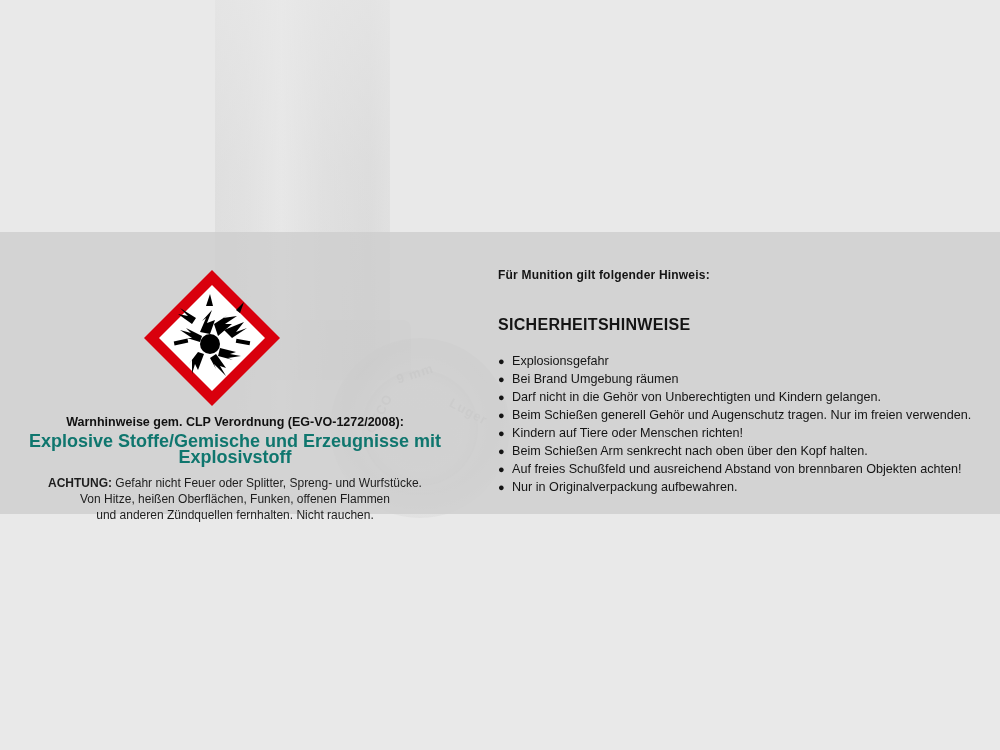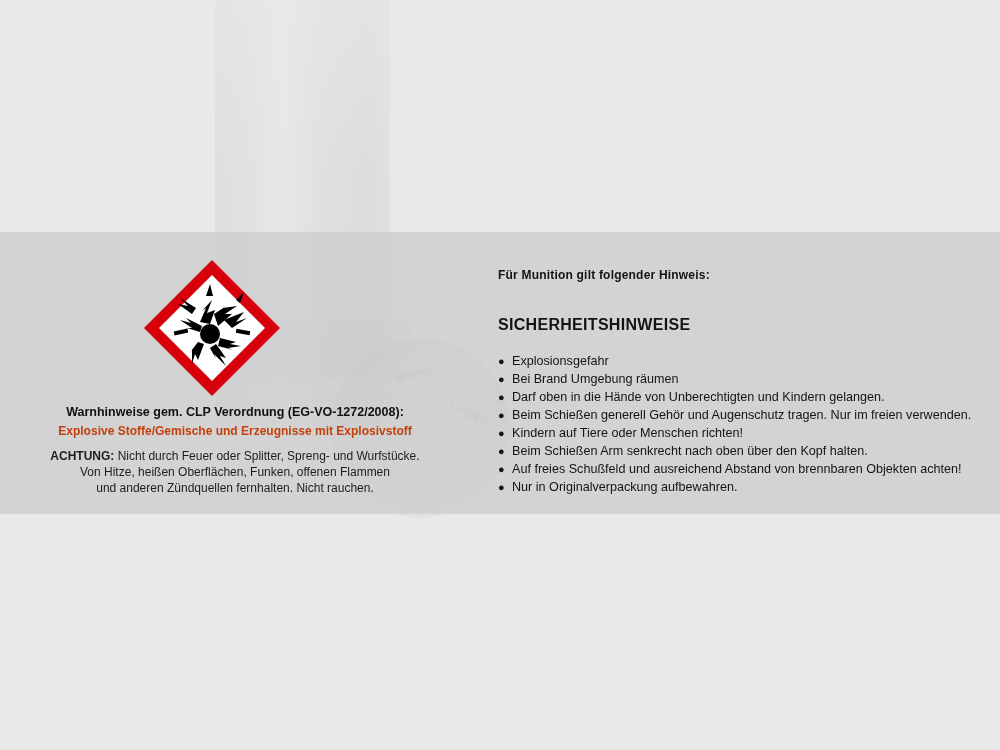--- a/index.html
+++ b/index.html
@@ -105,21 +105,21 @@
   .info-band {
     position: absolute;
     left: 0; top: 232px;
     width: 1000px; height: 282px;
     background: rgba(205,205,205,0.78);
   }
 
   
   .left-col {
     position: absolute;
-    left: 0; top: 4px;
+    left: 0; top: 14px;
     width: 470px; height: 311px;
   }
   .ghs-pictogram {
     position: absolute;
     left: 140px; top: 20px;
     width: 144px; height: 144px;
   }
   .ghs-pictogram svg { display: block; }
 
   .clp-text {
@@ -131,22 +131,22 @@
     font-size: 12.5px;
     line-height: 16.5px;
   }
   .clp-title {
     font-weight: bold;
     font-size: 12.5px;
     color: #111;
   }
   .clp-subtitle {
     font-weight: bold;
-    font-size: 12px;
-    color: #c2410c;
+    font-size: 18px;
+    color: #0f766e;
     margin-top: 2px;
   }
   .clp-body {
     margin-top: 9px;
     font-size: 12px;
     line-height: 16px;
     color: #1d1d1d;
   }
   .clp-body .lead { font-weight: bold; text-align: center; }
 
@@ -233,35 +233,35 @@
           <polygon points="96,44 104,36 100,47"></polygon>
         </g>
       </svg>
     </div>
 
     <div class="clp-text">
       <div class="clp-title">Warnhinweise gem. CLP Verordnung (EG-VO-1272/2008):</div>
       <div class="clp-subtitle">Explosive Stoffe/Gemische und Erzeugnisse mit Explosivstoff</div>
       <div class="clp-body">
         <span class="lead">ACHTUNG:</span>
-        <span>Nicht durch Feuer oder Splitter, Spreng- und Wurfstücke.</span><br>
+        <span>Gefahr nicht Feuer oder Splitter, Spreng- und Wurfstücke.</span><br>
         <span>Von Hitze, heißen Oberflächen, Funken, offenen Flammen</span><br>
         <span>und anderen Zündquellen fernhalten. Nicht rauchen.</span>
       </div>
     </div>
 
   </div>
 
   <div class="right-col">
     <p class="ammo-note">Für Munition gilt folgender Hinweis:</p>
     <p class="safety-heading">SICHERHEITSHINWEISE</p>
     <ul class="safety-list">
       <li><span class="bullet">●</span><span>Explosionsgefahr</span></li>
       <li><span class="bullet">●</span><span>Bei Brand Umgebung räumen</span></li>
-      <li><span class="bullet">●</span><span>Darf oben in die Hände von Unberechtigten und Kindern gelangen.</span></li>
+      <li><span class="bullet">●</span><span>Darf nicht in die Gehör von Unberechtigten und Kindern gelangen.</span></li>
       <li><span class="bullet">●</span><span>Beim Schießen generell Gehör und Augenschutz tragen. Nur im freien verwenden.</span></li>
       <li><span class="bullet">●</span><span>Kindern auf Tiere oder Menschen richten!</span></li>
       <li><span class="bullet">●</span><span>Beim Schießen Arm senkrecht nach oben über den Kopf halten.</span></li>
       <li><span class="bullet">●</span><span>Auf freies Schußfeld und ausreichend Abstand von brennbaren Objekten achten!</span></li>
       <li><span class="bullet">●</span><span>Nur in Originalverpackung aufbewahren.</span></li>
     </ul>
   </div>
 
 </div>
 

